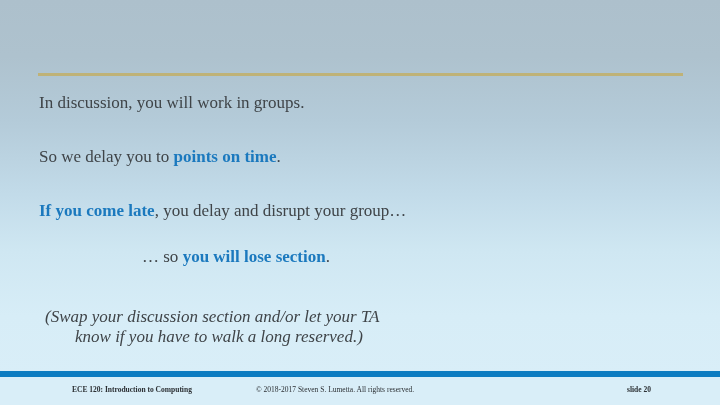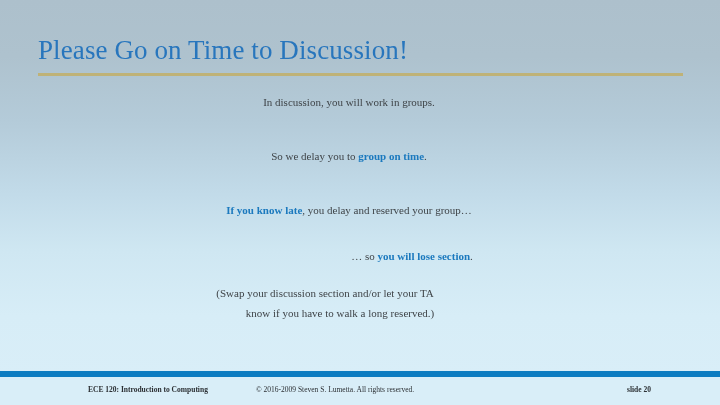--- a/index.html
+++ b/index.html
@@ -53,36 +53,36 @@
   
   #body {
     position: absolute;
     left: 0;
     top: 88px;
     width: 720px;
   }
   .para {
     position: absolute;
     color: #3f4448;
-    font-size: 11px;
+    font-size: 17px;
     line-height: 21px;
-    text-align: center;
   }
   .b {
     color: #1b79be;
     font-weight: bold;
   }
   .p1 { left: 39px; top: 4px;  width: 620px; }
   .p2 { left: 39px; top: 58px; width: 620px; }
   .p3 { left: 39px; top: 113px; width: 620px; line-height: 19px; }
   .p4 { left: 142px; top: 158px; width: 540px; }
   .p5 {
-    left: 45px; top: 195px; width: 560px;
+    left: 45px; top: 219px; width: 560px;
     line-height: 20px;
     text-indent: 0;
+    font-style: italic;
   }
   .p5 .l2 { display: block; padding-left: 30px; }
 
   
   #footer-bar {
     position: absolute;
     left: 0;
     top: 371px;
     width: 720px;
     height: 6px;
@@ -90,57 +90,56 @@
   }
   .footer-text {
     position: absolute;
     top: 385px;
     font-size: 7.5px;
     line-height: 10px;
     color: #2b2f33;
     font-weight: bold;
     white-space: nowrap;
   }
-  #footer-course  { left: 56px; padding-left: 32px; }
+  #footer-course  { left: 40px; padding-left: 32px; }
   #footer-copy    { left: 256px; font-weight: normal; }
   #footer-slide   { left: 627px; }
 </style>
 </head>
 <body>
 
 <div id="slide">
 
-  <div id="title">Please Go on Time to Discussion!</div>
 
   <div id="title-rule"></div>
 
   <div id="body">
 
     <div class="para p1">In discussion, you will work in groups.</div>
 
     <div class="para p2">
-      <span>So we delay you to </span><span class="b">group on time</span><span>.</span>
+      <span>So we delay you to </span><span class="b">points on time</span><span>.</span>
     </div>
 
     <div class="para p3">
-      <span class="b">If you know late</span><span>, you delay and reserved your group…</span>
+      <span class="b">If you come late</span><span>, you delay and disrupt your group…</span>
     </div>
 
     <div class="para p4">
       <span>… so </span><span class="b">you will lose section</span><span>.</span>
     </div>
 
     <div class="para p5">
       <span>(Swap your discussion section and/or let your TA</span>
       <span class="l2">know if you have to walk a long reserved.)</span>
     </div>
 
   </div>
 
   <div id="footer-bar"></div>
 
   <div class="footer-text" id="footer-course">ECE 120: Introduction to Computing</div>
 
-  <div class="footer-text" id="footer-copy">© 2016-2009 Steven S. Lumetta.  All rights reserved.</div>
+  <div class="footer-text" id="footer-copy">© 2018-2017 Steven S. Lumetta.  All rights reserved.</div>
 
   <div class="footer-text" id="footer-slide">slide 20</div>
 
 </div>
 
 </body></html>

